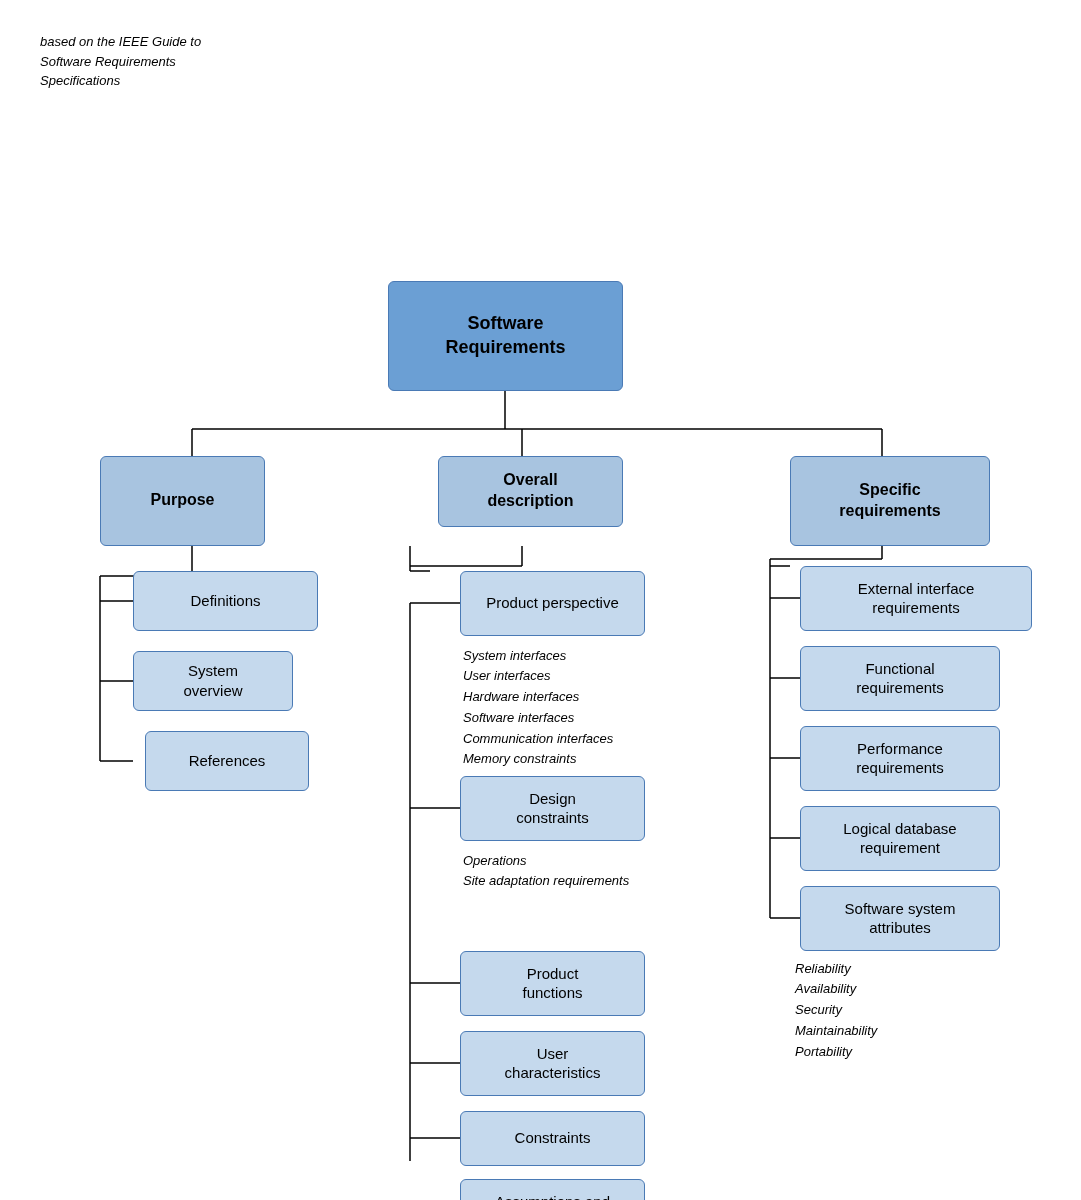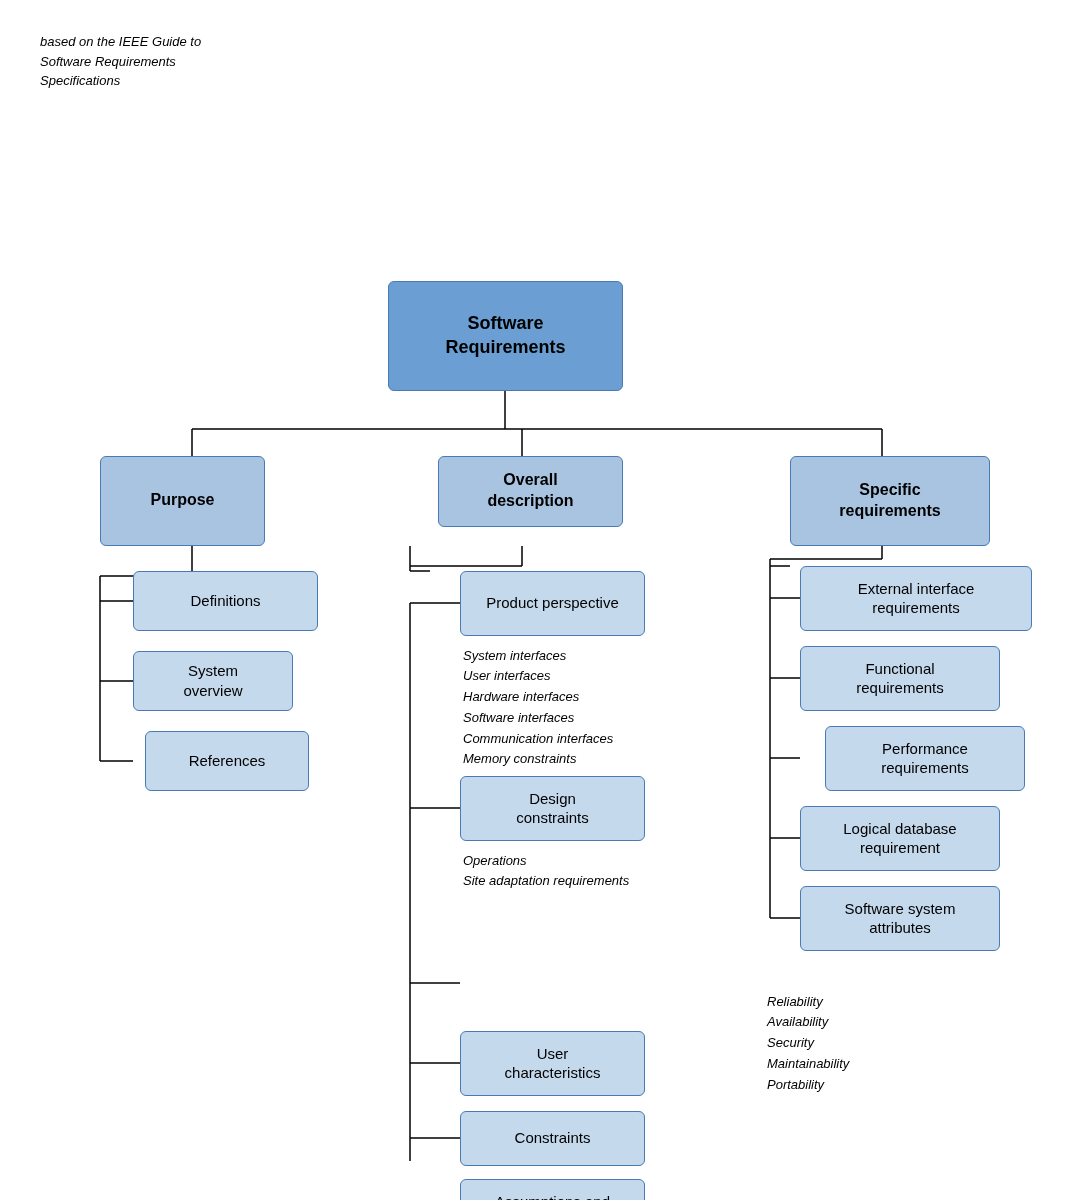--- a/index.html
+++ b/index.html
@@ -175,20 +175,23 @@
 
   <div class="box light" style="left:460px; top:665px; width:185px; height:65px;">
     <span>Design<br>constraints</span>
   </div>
 
   <div class="italic-text" style="left:463px; top:740px;">
     Operations<br>
     Site adaptation requirements
   </div>
 
+  <div class="box light" style="left:460px; top:840px; width:185px; height:65px;">
+    <span>Product<br>functions</span>
+  </div>
 
   <div class="box light" style="left:460px; top:920px; width:185px; height:65px;">
     <span>User<br>characteristics</span>
   </div>
 
   <div class="box light" style="left:460px; top:1000px; width:185px; height:55px;">
     <span>Constraints</span>
   </div>
 
   <div class="box light" style="left:460px; top:1068px; width:185px; height:65px;">
@@ -196,33 +199,33 @@
   </div>
 
   <div class="box light" style="left:800px; top:455px; width:232px; height:65px;">
     <span>External interface<br>requirements</span>
   </div>
 
   <div class="box light" style="left:800px; top:535px; width:200px; height:65px;">
     <span>Functional<br>requirements</span>
   </div>
 
-  <div class="box light" style="left:800px; top:615px; width:200px; height:65px;margin-left:25px;">
+  <div class="box light" style="left:800px; top:615px; width:200px; height:65px;">
     <span>Performance<br>requirements</span>
   </div>
 
   <div class="box light" style="left:800px; top:775px; width:200px; height:65px;">
     <span>Software system<br>attributes</span>
   </div>
 
   <div class="box light" style="left:800px; top:695px; width:200px; height:65px;">
     <span>Logical database<br>requirement</span>
   </div>
 
-  <div class="italic-text" style="left:767px; top:848px;margin-top:33px;">
+  <div class="italic-text" style="left:795px; top:848px;">
     Reliability<br>
     Availability<br>
     Security<br>
     Maintainability<br>
     Portability
   </div>
 
 </div>
 
 </body></html>

